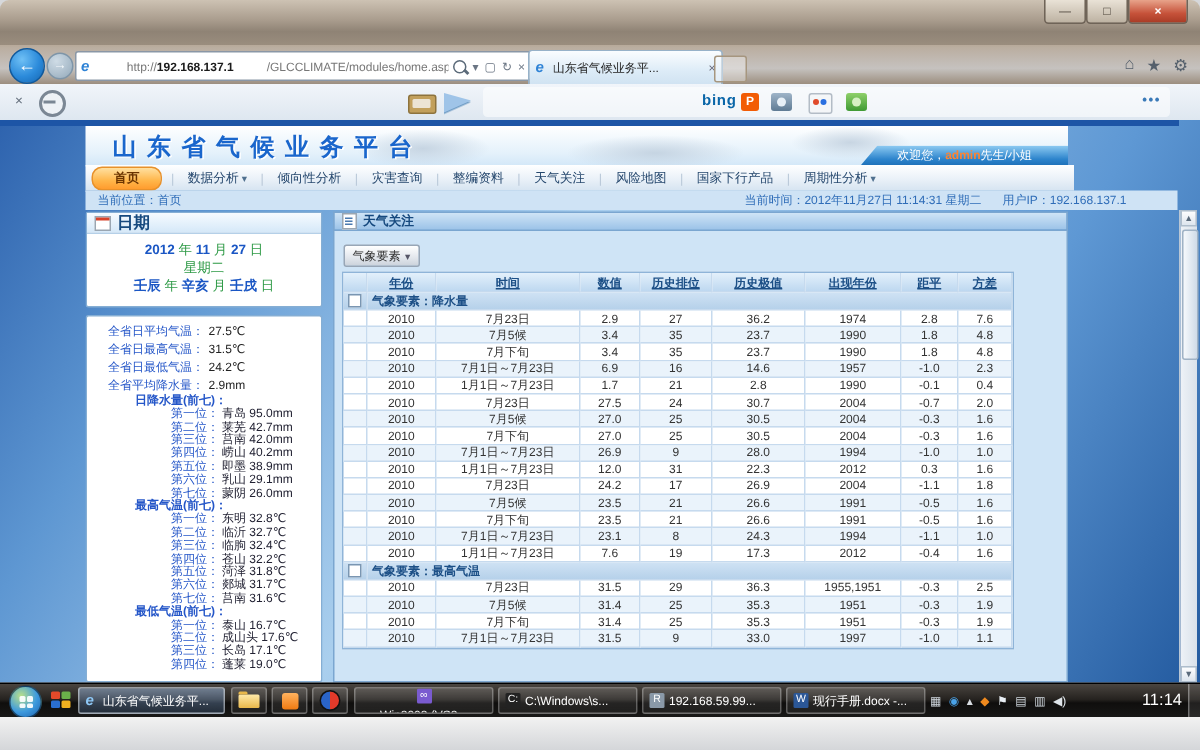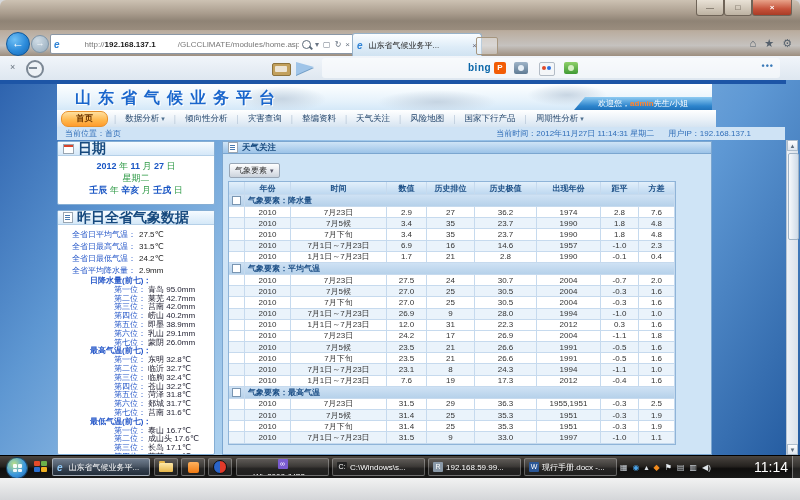--- a/index.html
+++ b/index.html
@@ -85,21 +85,21 @@
   .nav-item{padding:0 9px;white-space:nowrap;}
   .nav-sep{color:#b9c8d8;}
   .nav-caret{font-size:7px;color:#50708f;margin-left:2px;}
   #breadcrumb{position:absolute;left:57px;top:47px;width:728px;height:13px;background:#cfe3f5;
     display:flex;align-items:center;font-size:8px;color:#2f6db8;padding:0 34px 0 8px;box-sizing:border-box;}
   #bc-right{margin-left:auto;display:flex;gap:14px;}
   
   #sidebar{position:absolute;left:57px;top:61px;width:158px;bottom:0;overflow:hidden;}
   .panel{border:1px solid #85aed4;background:#fff;border-radius:2px;box-sizing:border-box;}
   .phead{height:13px;background:linear-gradient(#f6fbff,#d5e8f8);border-bottom:1px solid #b5d0e8;
-    display:flex;align-items:center;gap:4px;padding:0 5px;color:#16497e;font-weight:bold;font-size:14px;}
+    display:flex;align-items:center;gap:4px;padding:0 5px;color:#16497e;font-weight:bold;font-size:11px;}
   .ico-cal{width:9px;height:8px;background:#fff;border:1px solid #9aa6b2;position:relative;}
   .ico-cal::before{content:"";position:absolute;left:0;top:0;width:9px;height:2.5px;background:#d8432a;}
   .ico-doc{width:8px;height:9px;background:#fff;border:1px solid #9aa6b2;position:relative;}
   .ico-doc::before{content:"";position:absolute;left:1px;top:2px;width:5px;height:1px;background:#4a7ab0;box-shadow:0 2px 0 #4a7ab0,0 4px 0 #4a7ab0;}
   #cal-panel{height:64px;}
   #cal-lines{padding:4px 6px 0 6px;text-align:center;font-size:9px;line-height:12px;}
   .cblue{color:#1a56c4;font-weight:bold;} .cgreen{color:#2e9a46;}
   #wx-panel{position:absolute;left:0;top:69px;right:0;bottom:0;overflow:hidden;}
   #wx-body{padding:4px 3px 0 4px;font-size:8px;}
   .sum-row{line-height:12px;display:flex;}
@@ -117,21 +117,21 @@
     border:1px solid #7ba6d0;border-top:none;box-sizing:border-box;overflow:hidden;}
   #filter-btn{position:absolute;left:6px;top:9px;height:13px;padding:0 5px;font-size:8px;
     background:linear-gradient(#ffffff,#e2e6ec 60%,#ccd3dc);border:1px solid #98a6b6;border-radius:2px;
     display:flex;align-items:center;gap:3px;color:#333;}
   #tbl{position:absolute;left:5px;top:27px;width:446px;border:1px solid #8fb4d8;background:#fff;font-size:8px;}
   .trow{display:flex;}
   .tc{border-right:1px solid #c6daee;border-bottom:1px solid #c6daee;display:flex;align-items:center;
     justify-content:center;box-sizing:border-box;overflow:hidden;white-space:nowrap;}
   .c0{width:16px;}.c1{width:46px;}.c2{width:96px;}.c3{width:40px;}.c4{width:48px;}
   .c5{width:62px;}.c6{width:64px;}.c7{width:38px;}.c8{width:36px;flex:1;}
-  .thead .tc{height:13px;background:linear-gradient(#e3f0fb,#bed8f0);color:#1c4f86;font-weight:bold;}
+  .thead .tc{height:13px;background:linear-gradient(#e3f0fb,#bed8f0);color:#1c4f86;font-weight:bold;text-decoration:underline;}
   .tgroup .tc{height:12px;background:linear-gradient(#cfe2f4,#b6d1ea);color:#1c4f86;font-weight:bold;}
   .tgroup .glabel{flex:1;justify-content:flex-start;padding-left:3px;font-family:Liberation Serif, serif;}
   .tdata .tc{height:11.2px;color:#333;}
   .tdata.alt .tc{background:#eaf3fb;}
   .cb{width:7px;height:7px;background:#fff;border:1px solid #7a96b2;}
   
   #scrollbar{position:absolute;left:786px;top:60px;width:11px;bottom:0;background:linear-gradient(90deg,#eef2f7,#d9e1ea);border-left:1px solid #b9c6d4;}
   .sb-arrow{position:absolute;left:0;width:11px;height:11px;background:linear-gradient(#fdfdfe,#dde5ee);
     border:1px solid #aebdcc;box-sizing:border-box;font-size:6px;color:#5b6b7c;text-align:center;line-height:10px;}
   #sb-thumb{position:absolute;left:1px;top:13px;width:9px;height:85px;background:linear-gradient(90deg,#f6f9fc,#cfdbe8);
@@ -149,21 +149,21 @@
   .tb-btn{position:absolute;top:2px;height:18px;border:1px solid rgba(255,255,255,.28);border-radius:2px;
     background:linear-gradient(rgba(255,255,255,.16),rgba(255,255,255,.05));
     display:flex;align-items:center;gap:3px;padding:0 4px;color:#fff;font-size:8px;box-sizing:border-box;overflow:hidden;white-space:nowrap;}
   .tb-btn.active{background:linear-gradient(rgba(170,205,250,.45),rgba(90,140,200,.22));border-color:rgba(255,255,255,.45);}
   .wicon{width:10px;height:10px;border-radius:1px;font-size:7px;color:#fff;text-align:center;line-height:10px;flex:none;}
   .folder{width:14px;height:9px;background:linear-gradient(#ffe9a8,#e8b74a);border-radius:1px;position:relative;}
   .folder::before{content:"";position:absolute;left:0;top:-2px;width:6px;height:2px;background:#e8b74a;border-radius:1px 1px 0 0;}
   .ball{width:12px;height:12px;border-radius:50%;background:conic-gradient(#e23a2a 0 50%,#2a64c8 50% 100%);border:1px solid #111;}
   .osq{width:11px;height:11px;background:linear-gradient(#ffb25e,#f07a12);border-radius:2px;}
   #tray{position:absolute;left:620px;top:0;height:23px;display:flex;align-items:center;gap:5px;font-size:8px;}
-  #clock{position:absolute;right:12px;top:0;height:23px;line-height:23px;font-size:14px;color:#fff;}
+  #clock{position:absolute;right:12px;top:0;height:23px;line-height:23px;font-size:11px;color:#fff;}
   #showdesk{position:absolute;right:0;top:0;width:7px;height:23px;border-left:1px solid rgba(255,255,255,.35);background:rgba(255,255,255,.08);}
   #bottomstrip{position:absolute;left:0;top:478px;width:800px;height:22px;background:linear-gradient(#f2f2f2,#d4d6d9);}
 </style>
 </head>
 <body>
 
 <div id="screen">
 
   <div id="titlebar">
     <div id="winbtns">
@@ -264,24 +264,20 @@
           <span class="ico-cal"></span>
           <span>日期</span>
         </div>
         <div id="cal-lines">
             <div class="cal-line"><span class="cblue">2012</span><span class="cgreen"> 年 </span><span class="cblue">11</span><span class="cgreen"> 月 </span><span class="cblue">27</span><span class="cgreen"> 日</span></div>
             <div class="cal-line"><span class="cgreen">星期二</span></div>
             <div class="cal-line"><span class="cblue">壬辰</span><span class="cgreen"> 年 </span><span class="cblue">辛亥</span><span class="cgreen"> 月 </span><span class="cblue">壬戌</span><span class="cgreen"> 日</span></div>
           </div>
       </div>
       <div class="panel" id="wx-panel">
-        <div class="phead">
-          <span class="ico-doc"></span>
-          <span>昨日全省气象数据</span>
-        </div>
         <div id="wx-body">
             <div class="sum-row">
               <span class="slabel">全省日平均气温：</span>
               <span class="sval">27.5℃</span>
             </div>
             <div class="sum-row">
               <span class="slabel">全省日最高气温：</span>
               <span class="sval">31.5℃</span>
             </div>
             <div class="sum-row">
@@ -446,26 +442,20 @@
             <div class="trow tdata">
               <div class="tc c0"></div>
               <div class="tc c1">2010</div>
               <div class="tc c2">1月1日～7月23日</div>
               <div class="tc c3">1.7</div>
               <div class="tc c4">21</div>
               <div class="tc c5">2.8</div>
               <div class="tc c6">1990</div>
               <div class="tc c7">-0.1</div>
               <div class="tc c8">0.4</div>
-            </div>
-            <div class="trow tgroup">
-              <div class="tc c0">
-                <span class="cb"></span>
-              </div>
-              <div class="tc glabel">气象要素：平均气温</div>
             </div>
             <div class="trow tdata">
               <div class="tc c0"></div>
               <div class="tc c1">2010</div>
               <div class="tc c2">7月23日</div>
               <div class="tc c3">27.5</div>
               <div class="tc c4">24</div>
               <div class="tc c5">30.7</div>
               <div class="tc c6">2004</div>
               <div class="tc c7">-0.7</div>

